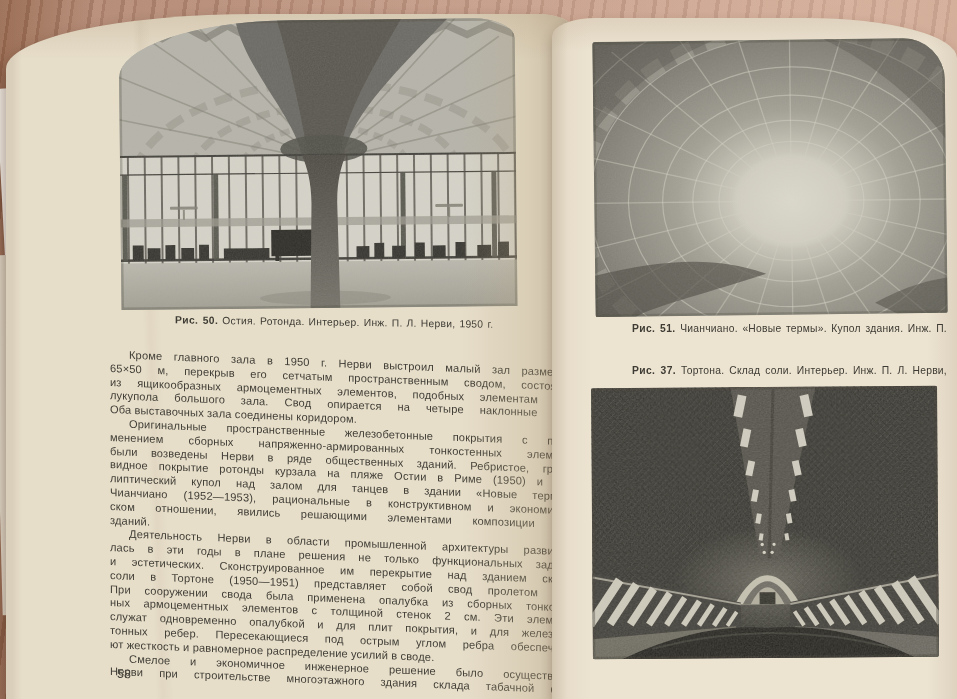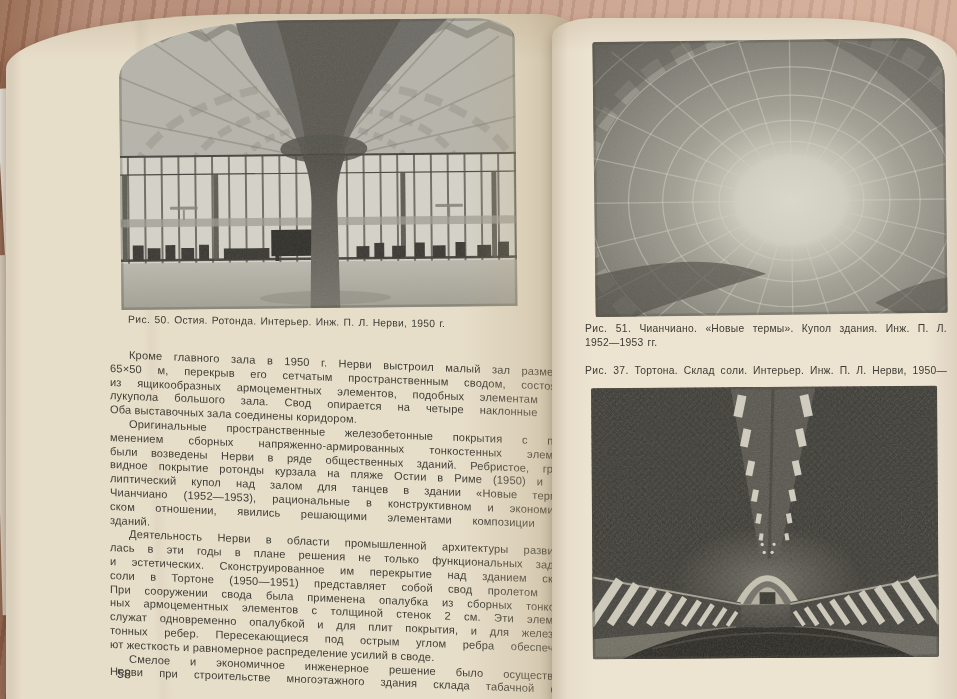--- a/index.html
+++ b/index.html
@@ -33,21 +33,21 @@
       #ece3d1;
     box-shadow:0 6px 12px rgba(70,40,25,.3);}
 
   .photo{position:absolute;overflow:hidden;background:#b9b7ac;}
   .photo svg{display:block;width:100%;height:100%;}
   .photo-50{left:114px;top:6px;width:396px;height:288px;border-top-left-radius:170px 56px;border-top-right-radius:42px 20px;transform:rotate(-.6deg);}
   .photo-51{left:42px;top:22px;width:352px;height:275px;border-top-right-radius:42px 22px;border-radius:3px 42px 2px 2px;transform:rotate(-.7deg);}
   .photo-52{left:40px;top:369px;width:346px;height:271px;transform:rotate(-.4deg);border-radius:2px;}
 
   .caption{position:absolute;font-size:10.3px;line-height:12.6px;color:#3d3b33;letter-spacing:.25px;word-spacing:1px;}
-  .caption b{font-weight:400;letter-spacing:.4px;}
+  .caption b{font-weight:700;letter-spacing:.4px;margin-left:47px;}
   .caption-50{left:122px;top:302px;width:330px;transform:skewY(.8deg);white-space:nowrap;}
   .caption-51{left:33px;top:305px;width:362px;}
   .caption-52{left:33px;top:347px;width:362px;}
   .cap-just{text-align:justify;text-align-last:justify;}
 
   .body-text{position:absolute;left:104px;top:334px;width:456px;font-size:11.1px;line-height:13.8px;color:#403e36;letter-spacing:.15px;transform:skewY(2.3deg);transform-origin:0 0;}
   .ln{height:13.8px;overflow:hidden;text-align:justify;text-align-last:justify;}
   .ln.short{text-align-last:left;}
   .ln.indent{text-indent:19px;}
   .pagenum{position:absolute;left:111px;top:653px;font-size:12.5px;color:#45433b;transform:skewY(2deg);}
@@ -254,21 +254,20 @@
         <rect x="1" y="1" width="348" height="271" fill="none" stroke="rgba(70,65,52,.3)" stroke-width="3"></rect>
         <rect x="0" y="0" width="350" height="273" filter="url(#g51)"></rect>
       </svg>
     </div>
 
     <div class="caption caption-51">
       <div class="ln cap-just">
         <b>Рис. 51.</b>
         <span>Чианчиано. «Новые термы». Купол здания. Инж. П. Л. Нерви,</span>
       </div>
-      <div>1952—1953 гг.</div>
     </div>
 
     <div class="caption caption-52">
       <div class="ln cap-just">
         <b>Рис. 37.</b>
         <span>Тортона. Склад соли. Интерьер. Инж. П. Л. Нерви, 1950—1951 гг.</span>
       </div>
     </div>
 
     <div class="photo photo-52">

